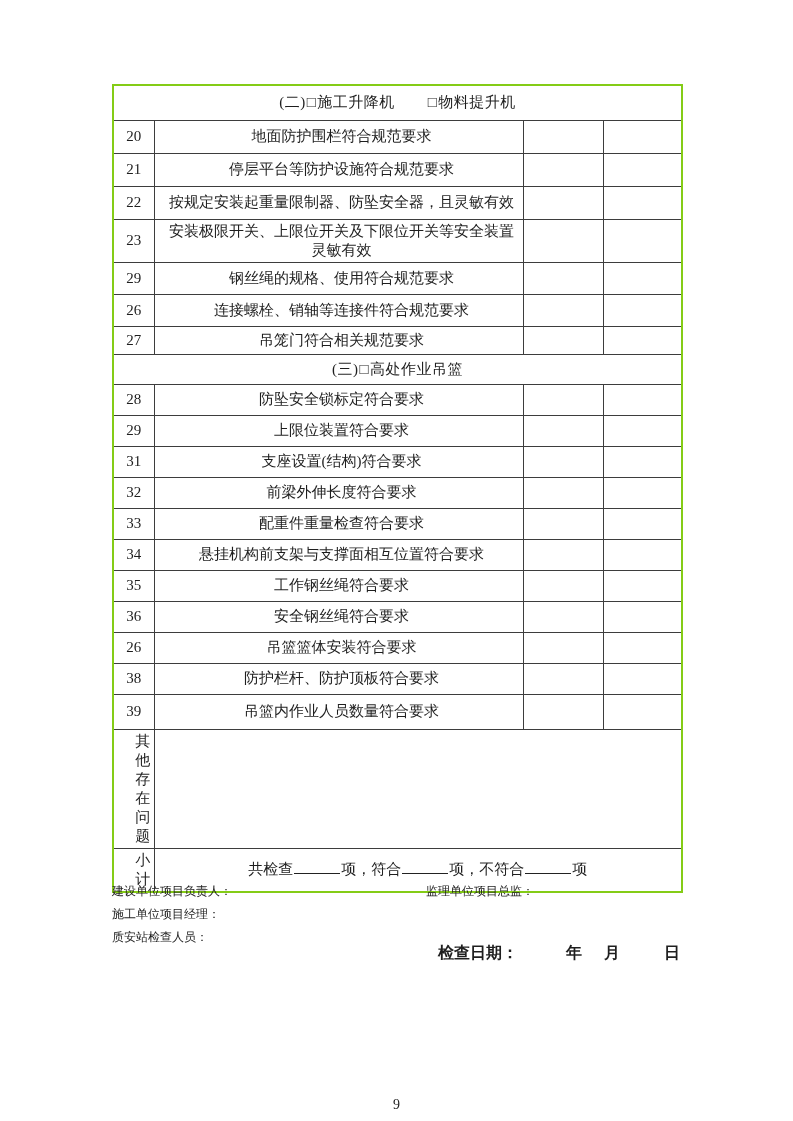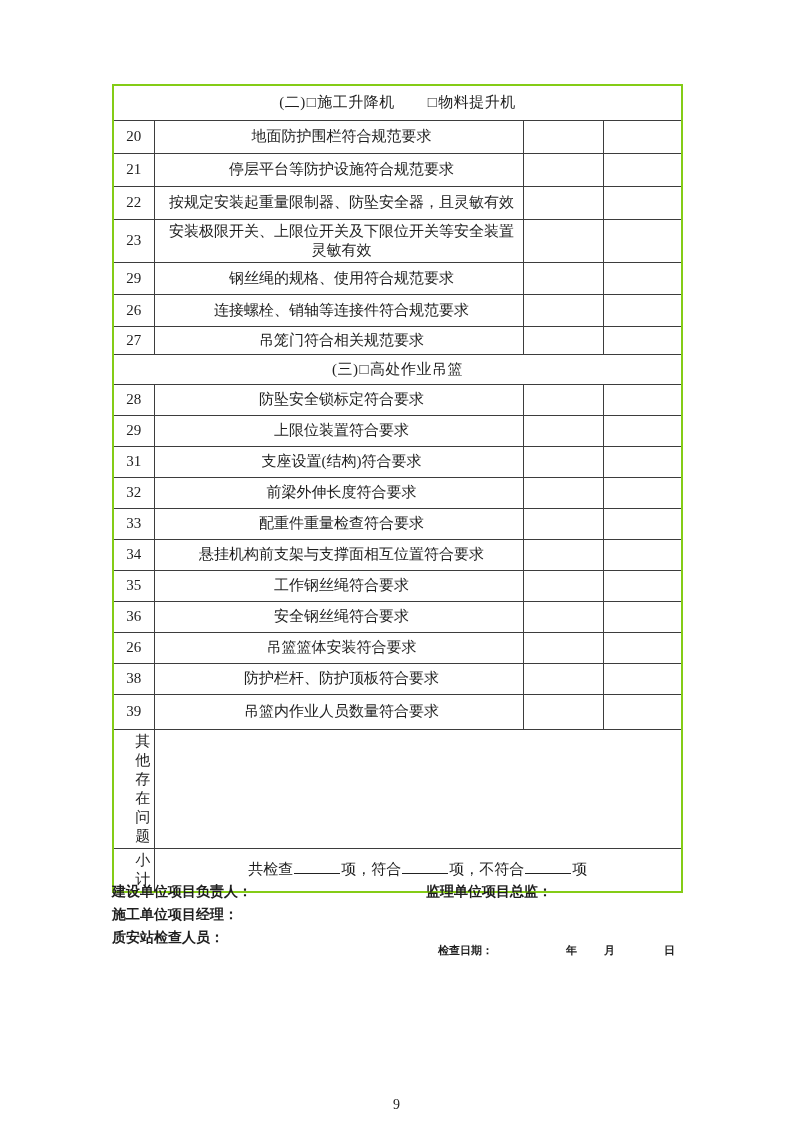--- a/index.html
+++ b/index.html
@@ -26,28 +26,28 @@
   td.subtotal-cell { text-align:center; font-size:15px; }
   .blank {
     display:inline-block; width:46px; height:13px;
     border-bottom:1px solid #222; margin:0 1px; vertical-align:baseline;
   }
   .wgap { display:inline-block; width:32px; }
   .cb { padding:0 1px; }
   tr.h35 { height:35px; } tr.h33 { height:33px;margin-left:24px; } tr.h37 { height:37px;margin-top:44px; }
   tr.h32 { height:32px; } tr.h31 { height:31px; } tr.h30 { height:30px;margin-top:40px; }
   tr.h28 { height:28px; } tr.h35b { height:35px; } tr.h57 { height:57px; }
-  .footer-line { position:absolute; font-size:14px; white-space:nowrap;font-weight:bold; }
+  .footer-line { position:absolute; font-size:12px; white-space:nowrap; }
   .f-builder    { left:112px; top:883px; }
   .f-supervisor { left:426px; top:883px; }
   .f-contractor { left:112px; top:906px; }
   .f-inspector  { left:112px; top:929px; }
   .f-date, .f-year, .f-month, .f-day {
     position:absolute; top:943px; font-family:Liberation Mono, monospace;
-    font-weight:bold; font-size:11px; white-space:nowrap;
+    font-weight:bold; font-size:16px; white-space:nowrap;
   }
   .f-date  { left:438px; }
   .f-year  { left:566px; }
   .f-month { left:604px; }
   .f-day   { left:664px; }
   .page-number {
     position:absolute; left:0; top:1097px; width:100%;
     text-align:center; font-size:14px;
   }
 </style>

